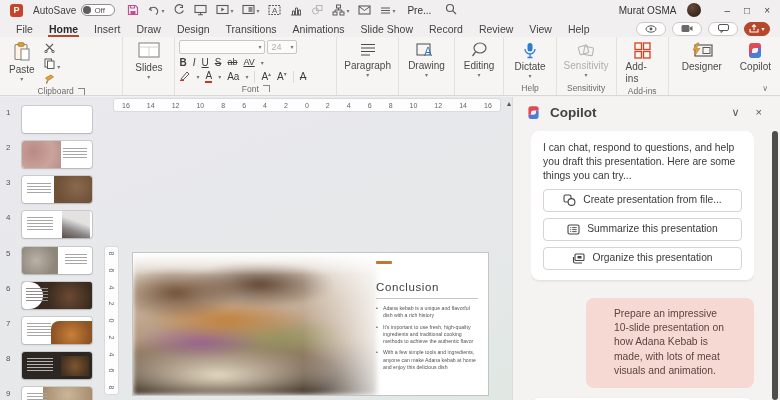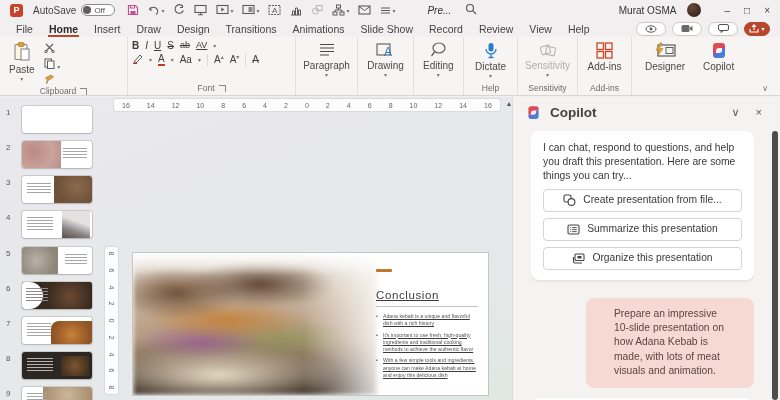--- a/index.html
+++ b/index.html
@@ -10,21 +10,21 @@
   .titlebar { height:20px; display:flex; align-items:center; padding:0 6px; background:#f1efef; font-size:10px; }
   .ppt-logo { width:13px; height:13px; border-radius:3px; background:#c8432c; color:#fff; font-size:9px; font-weight:bold; display:flex; align-items:center; justify-content:center; margin:0 10px 0 4px; }
   .autosave { display:flex; align-items:center; gap:5px; color:#444; }
   .toggle { width:34px; height:12px; border:1px solid #8f8d8b; border-radius:7px; background:#fff; display:flex; align-items:center; padding:1px; gap:3px; }
   .knob { width:8px; height:8px; border-radius:50%; background:#605e5c; }
   .toggle-state { font-size:8px; color:#555; }
   .qat { display:flex; align-items:center; gap:9px; margin-left:12px; color:#5b5b5b; }
   .qat svg { display:block; }
   .qat-item { display:flex; align-items:center; gap:1px; }
   .mini-chev { font-size:6px; color:#777; }
-  .doc-title { margin-left:32px; color:#333;font-style:italic; }
+  .doc-title { margin-left:12px; color:#333; }
   .tb-search { margin-left:14px; }
   .tb-right { margin-left:auto; display:flex; align-items:center; gap:10px; }
   .user-name { font-size:10px; color:#333; }
   .avatar { width:14px; height:14px; border-radius:50%; background:radial-gradient(circle at 35% 30%, #6b4a3a, #241812); }
   .win-btns { display:flex; gap:14px; margin-left:14px; margin-right:4px; color:#444; font-size:10px; }
   .win-btns span { cursor:default; }
 
   
   .menubar { height:17px; display:flex; align-items:center; padding:0 8px; background:#f1efef; font-size:10.5px; color:#444; }
   .menu-tab { padding:0 8px; height:100%; display:flex; align-items:center; position:relative;text-align:right; }
@@ -101,21 +101,21 @@
       radial-gradient(ellipse 90px 38px at 18% 28%, rgba(108,74,48,.95), rgba(108,74,48,0) 70%),
       radial-gradient(ellipse 110px 34px at 52% 22%, rgba(84,56,38,.9), rgba(84,56,38,0) 70%),
       radial-gradient(ellipse 120px 30px at 38% 47%, rgba(196,124,46,.85), rgba(196,124,46,0) 70%),
       radial-gradient(ellipse 90px 26px at 28% 62%, rgba(142,74,150,.65), rgba(142,74,150,0) 70%),
       radial-gradient(ellipse 120px 30px at 60% 60%, rgba(120,140,60,.5), rgba(120,140,60,0) 70%),
       radial-gradient(ellipse 160px 40px at 35% 86%, rgba(238,226,204,.95), rgba(238,226,204,0) 75%),
       linear-gradient(180deg, #ece7e2 0%, #c9b6a2 30%, #b59a82 60%, #3a2c20 96%);
     filter:blur(2.5px); }
   .photo-fade { position:absolute; left:170px; top:0; width:120px; height:100%; background:linear-gradient(90deg, rgba(255,255,255,0), #fff 75%); }
   .photo-top-fade { position:absolute; left:0; top:0; width:260px; height:22px; background:linear-gradient(180deg, rgba(255,255,255,.95), rgba(255,255,255,0)); }
-  .slide-text { position:absolute; left:243px; top:16px; width:102px;text-decoration:underline; }
+  .slide-text { position:absolute; left:243px; top:8px; width:102px; }
   .dash { width:16px; height:3px; background:#c0772e; border-radius:1px; }
   .slide-title { font-size:11.5px; font-weight:500; letter-spacing:.6px; color:#3f3d3b; margin-top:17px; }
   .slide-hr { border:none; border-top:1px solid #c6c4c2; margin:5px 0 6px; }
   .bullets { list-style:none; }
   .bullets li { position:relative; font-size:5.2px; line-height:1.4; color:#555; padding-left:7px; margin-bottom:4px; }
   .bullets li::before { content:"\2022"; position:absolute; left:0; top:0; color:#555; }
 
   
   .pane { position:absolute; right:0; top:0; width:268px; height:100%; background:#f5f3f2; border-left:1px solid #ddDBd9; }
   .pane-head { height:30px; display:flex; align-items:center; gap:8px; padding:0 14px 0 12px; }
@@ -310,23 +310,48 @@
               <path d="M3.5 6.5 L2.5 9.5" stroke="#8a6a2e" stroke-width="1.2"></path>
             </svg></span>
       </div>
     </div>
     <div class="rgroup-label">
         <span>Clipboard</span>
         <span class="launcher"></span>
       </div>
   </div>
 
+  <div class="rgroup" style="width:54px">
+    <div class="rgroup-body" style="justify-content:center">
+      <div class="bigbtn">
+        <svg width="22" height="18" viewBox="0 0 22 18">
+            <rect x="1" y="1" width="20" height="14" fill="#fff" stroke="#8a8886" stroke-width="1.1"></rect>
+            <path d="M1 5 h20 M11 5 v10" stroke="#c8c6c4" stroke-width=".8"></path>
+          </svg>
+        <span class="lbl">
+            <span>Slides</span>
+            <span class="chev">▾</span>
+          </span>
+      </div>
+    </div>
+    <div class="rgroup-label"></div>
+  </div>
 
   <div class="rgroup" style="width:168px">
     <div class="rgroup-body" style="flex-direction:column; gap:0; align-items:stretch">
+      <div class="font-boxes">
+        <div class="combo font-name grayed">
+            <span></span>
+            <span class="chev">▾</span>
+          </div>
+        <div class="combo font-size grayed">
+            <span>24</span>
+            <span class="chev">▾</span>
+          </div>
+      </div>
       <div class="font-row">
         <span class="fbtn fb-b">B</span>
         <span class="fbtn fb-i">I</span>
         <span class="fbtn fb-u">U</span>
         <span class="fbtn fb-s">S</span>
         <span class="fbtn fb-ab">ab</span>
         <span class="fbtn fb-av">AV</span>
         <span class="mini-chev">▾</span>
       </div>
       <div class="font-row" style="margin-top:2px">

